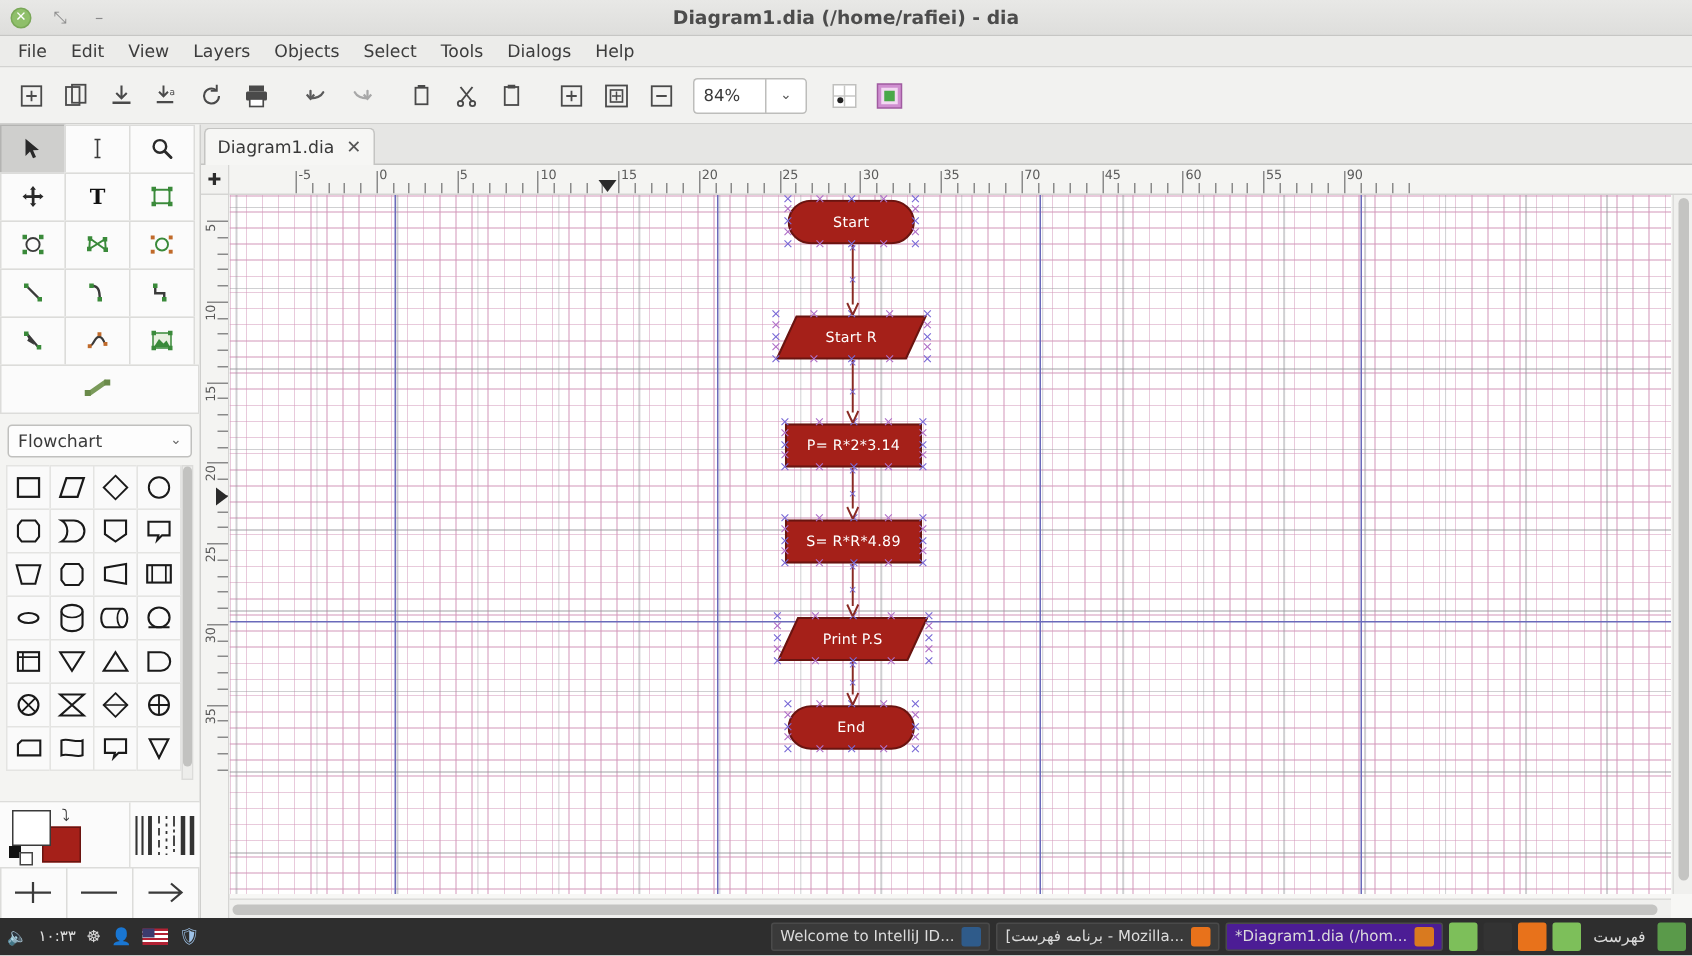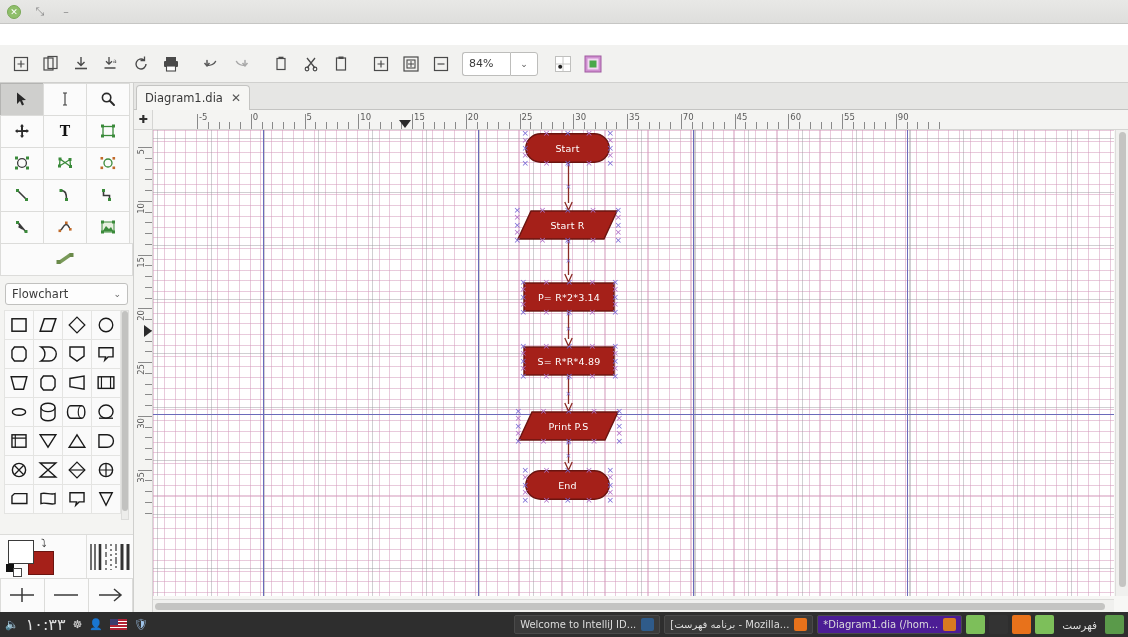--- a/index.html
+++ b/index.html
@@ -212,21 +212,21 @@
   }
   .sb-v .thumb { position: absolute; left: 3px; top: 2px; width: 7px; height: 455px; background: #c4c4c2; border-radius: 4px; }
 
   
   .taskbar {
     position: absolute; left: 0; bottom: 0; width: 1128px; height: 25px;
     background: #2e2e2e; display: flex; align-items: center;
     color: #dcdcdc; font-size: 10.5px;
   }
   .tb-left { display: flex; align-items: center; gap: 7px; padding-left: 5px; }
-  .tb-time { font-size: 16px; color: #e0e0e0; text-align: right; }
+  .tb-time { font-size: 10px; color: #e0e0e0; text-align: right; }
   .tb-items { display: flex; align-items: center; gap: 4px; margin-left: auto; padding-right: 4px; }
   .task {
     display: flex; align-items: center; gap: 5px;
     background: #3a3a3a; border: 1px solid #4a4a4a; border-radius: 2px;
     height: 19px; padding: 0 5px; max-width: 170px; overflow: hidden; white-space: nowrap;
     font-size: 10px; color: #dcdcdc;
   }
   .task.active { background: #4c1d95; }
   .mini-ico { width: 13px; height: 13px; border-radius: 2px; flex: none; display:flex; align-items:center; justify-content:center; font-size:8px; color:#fff; }
   .launcher { width: 19px; height: 19px; border-radius: 2px; display:flex; align-items:center; justify-content:center; }
@@ -235,22 +235,34 @@
 <body>
 
 <div id="app">
 
   <div class="titlebar">
     <div class="wbtns">
       <div class="wbtn close">✕</div>
       <div class="wbtn plain">⤡</div>
       <div class="wbtn plain">–</div>
     </div>
+    <div class="title">Diagram1.dia (/home/rafiei) - dia</div>
   </div>
 
+  <div class="menubar" id="menubar">
+      <div class="menu-item">File</div>
+      <div class="menu-item">Edit</div>
+      <div class="menu-item">View</div>
+      <div class="menu-item">Layers</div>
+      <div class="menu-item">Objects</div>
+      <div class="menu-item">Select</div>
+      <div class="menu-item">Tools</div>
+      <div class="menu-item">Dialogs</div>
+      <div class="menu-item">Help</div>
+    </div>
 
   <div class="toolbar">
     <div class="tb-btn">
       <svg class="tb-icon" viewBox="0 0 18 18">
           <rect x="2.5" y="2.5" width="13" height="13" fill="none" stroke="#4a4a4a" stroke-width="1.2"></rect>
           <path d="M9 5.5v7M5.5 9h7" stroke="#4a4a4a" stroke-width="1.2"></path>
         </svg>
     </div>
     <div class="tb-btn">
       <svg class="tb-icon" viewBox="0 0 18 18">

